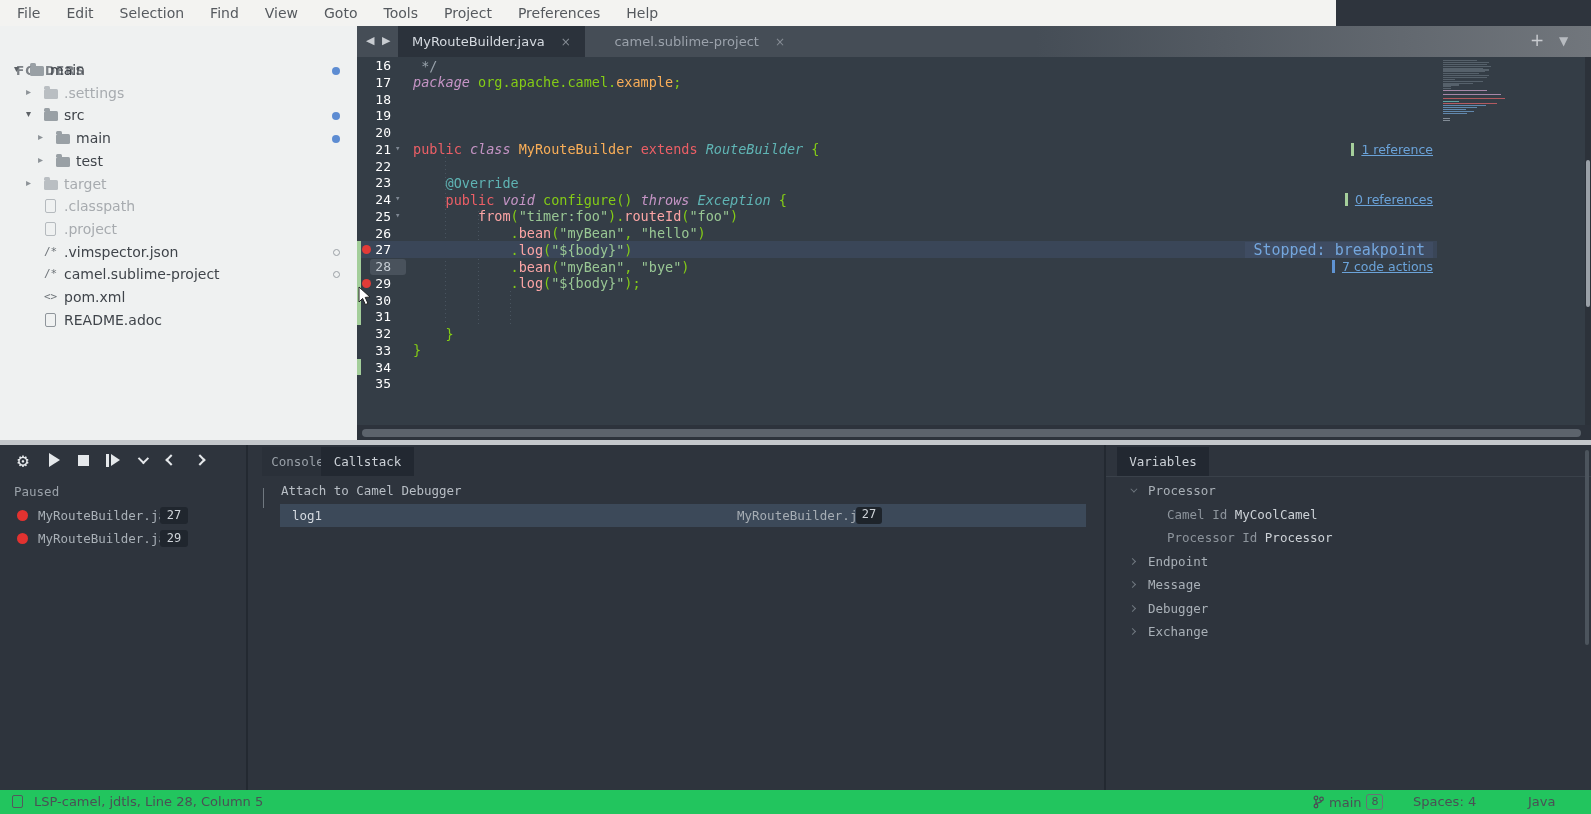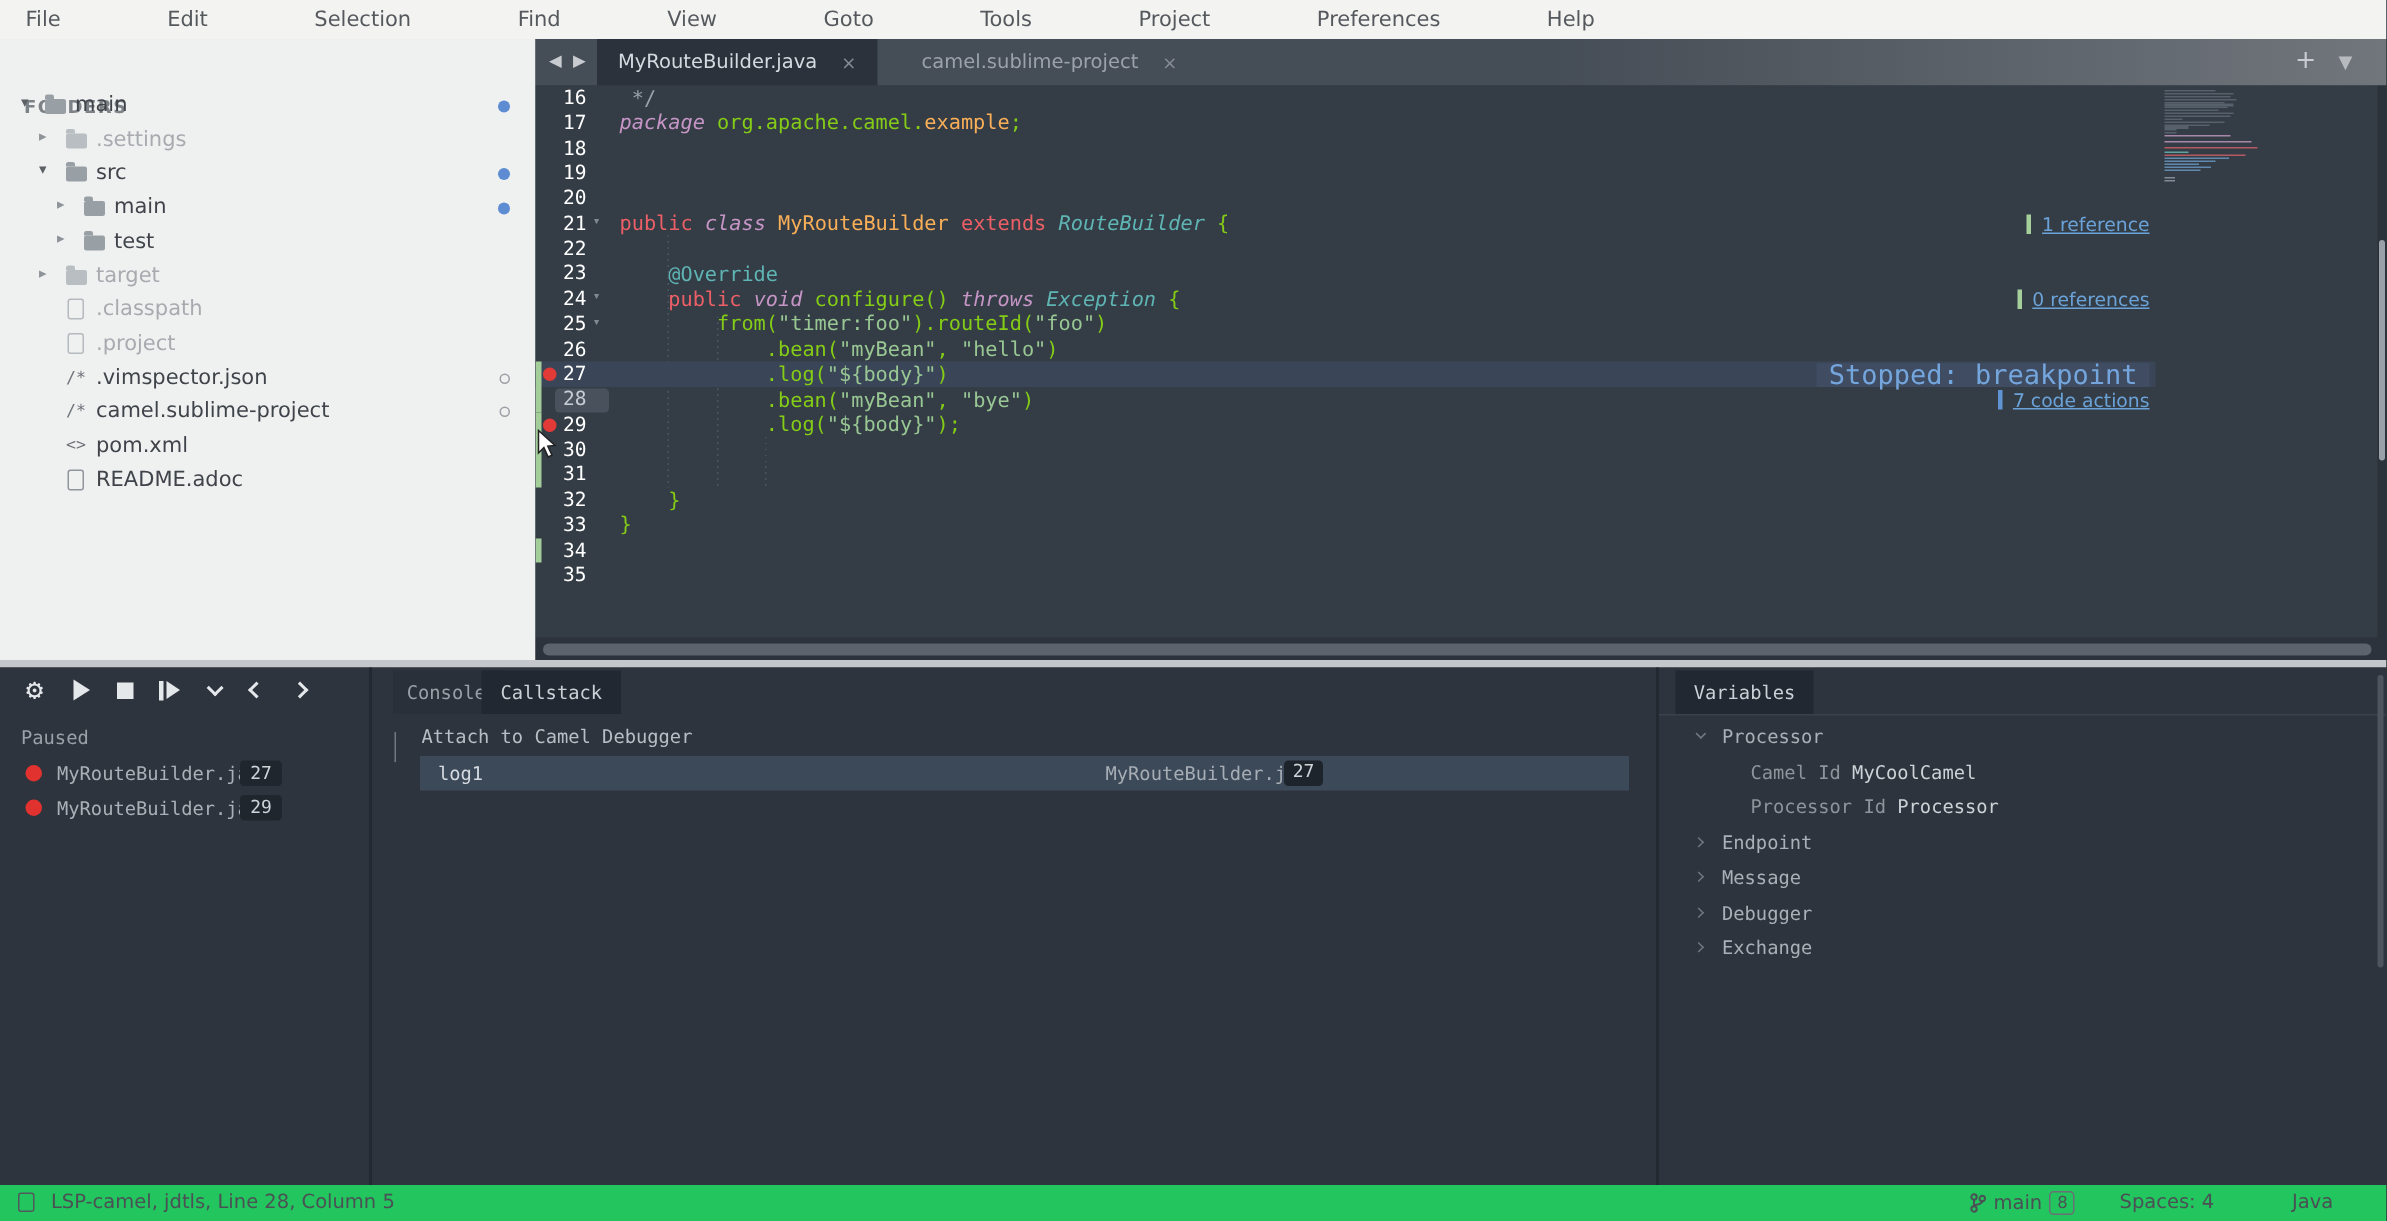--- a/index.html
+++ b/index.html
@@ -2,22 +2,22 @@
 <html><head>
 <meta charset="utf-8">
 <style>
   * { margin:0; padding:0; box-sizing:border-box; }
   html,body { width:1591px; height:814px; overflow:hidden; background:#2e343d;
     font-family:"DejaVu Sans", "Liberation Sans", sans-serif; }
   #app { position:relative; width:1591px; height:814px; }
   .mono { font-family:"DejaVu Sans Mono", "Liberation Mono", monospace; }
 
   
-  #menubar { position:absolute; left:0; top:0; width:1591px; height:26px;
-    background:#f3f3f1; display:flex; align-items:center; padding-left:4px;gap:45px; }
+  #menubar { position:absolute; left:0; top:0; width:1336px; height:26px;
+    background:#f3f3f1; display:flex; align-items:center; padding-left:4px; }
   .menu-item { padding:0 13px; font-size:14px; color:#55595e; line-height:26px; }
 
   
   #sidebar { position:absolute; left:0; top:26px; width:357px; height:414px;
     background:#eff1f1; overflow:hidden; }
   #folders-header { position:absolute; left:16px; top:38px; font-size:12px;
     font-weight:bold; letter-spacing:1px; color:#7d8287; }
   .srow { position:absolute; left:0; width:357px; height:23px; }
   .srow .arr { position:absolute; top:4px; font-size:10px; color:#5c6166; }
   .srow .arr.col { color:#8d9398; }
@@ -61,33 +61,33 @@
   .lnum { position:absolute; left:8px; top:1px; width:26px; text-align:right;
     font-size:13px; color:#ffffff; }
   .lnum.cur { color:#c6cdd4; }
   .fold { position:absolute; left:38px; top:2px; font-size:9px; color:#7f8893; }
   .ctext { position:absolute; left:56px; top:0.5px; font-size:13.5px; white-space:pre; color:#d5dee6; }
   .t-kw { color:#c695c6; font-style:italic; }
   .t-red { color:#ec5f66; }
   .t-orange { color:#f9ae58; }
   .t-teal { color:#5fb4b4; }
   .t-teal_i { color:#5fb4b4; font-style:italic; }
-  .t-blue { color:#84cc16; }
+  .t-blue { color:#fca5a5; }
   .t-str { color:#99c794; }
   .t-plain { color:#84cc16; }
   .t-comment { color:#98a2ab; }
   .iguide { position:absolute; width:1px;
     background:repeating-linear-gradient(to bottom,#49545f 0 1px,transparent 1px 4px); }
   .anno { position:absolute; right:158px; height:15px; display:flex; align-items:center; gap:7px; }
   .anno .abar { width:3px; height:13px; }
   .anno .atext { font-size:12.5px; color:#6ba3d9;
     font-family:"DejaVu Sans", sans-serif; }
   .anno .atext.u { text-decoration:underline; }
   .anno.boxed { background:#3f4c62; padding:0 8px; height:16px; }
-  .anno.boxed .atext { font-family:"DejaVu Sans Mono", monospace; font-size:18px; color:#74a6dd; }
+  .anno.boxed .atext { font-family:"DejaVu Sans Mono", monospace; font-size:15px; color:#74a6dd; }
   #minimap { position:absolute; left:1080px; top:3px; width:76px; height:300px; }
   .mmrow { margin:0 0 0 6px; }
   #vscroll { position:absolute; left:1228px; top:0; width:6px; height:368px; background:#2c323a; }
   #vthumb { position:absolute; left:1px; top:103px; width:4px; height:147px;
     background:#9aa1a8; border-radius:2px; }
 
   
   #hscroll { position:absolute; left:357px; top:425px; width:1234px; height:15px; background:#2d333c; }
   #hthumb { position:absolute; left:5px; right:10px; top:3.5px; height:8px;
     background:#5c636c; border-radius:4px; }

